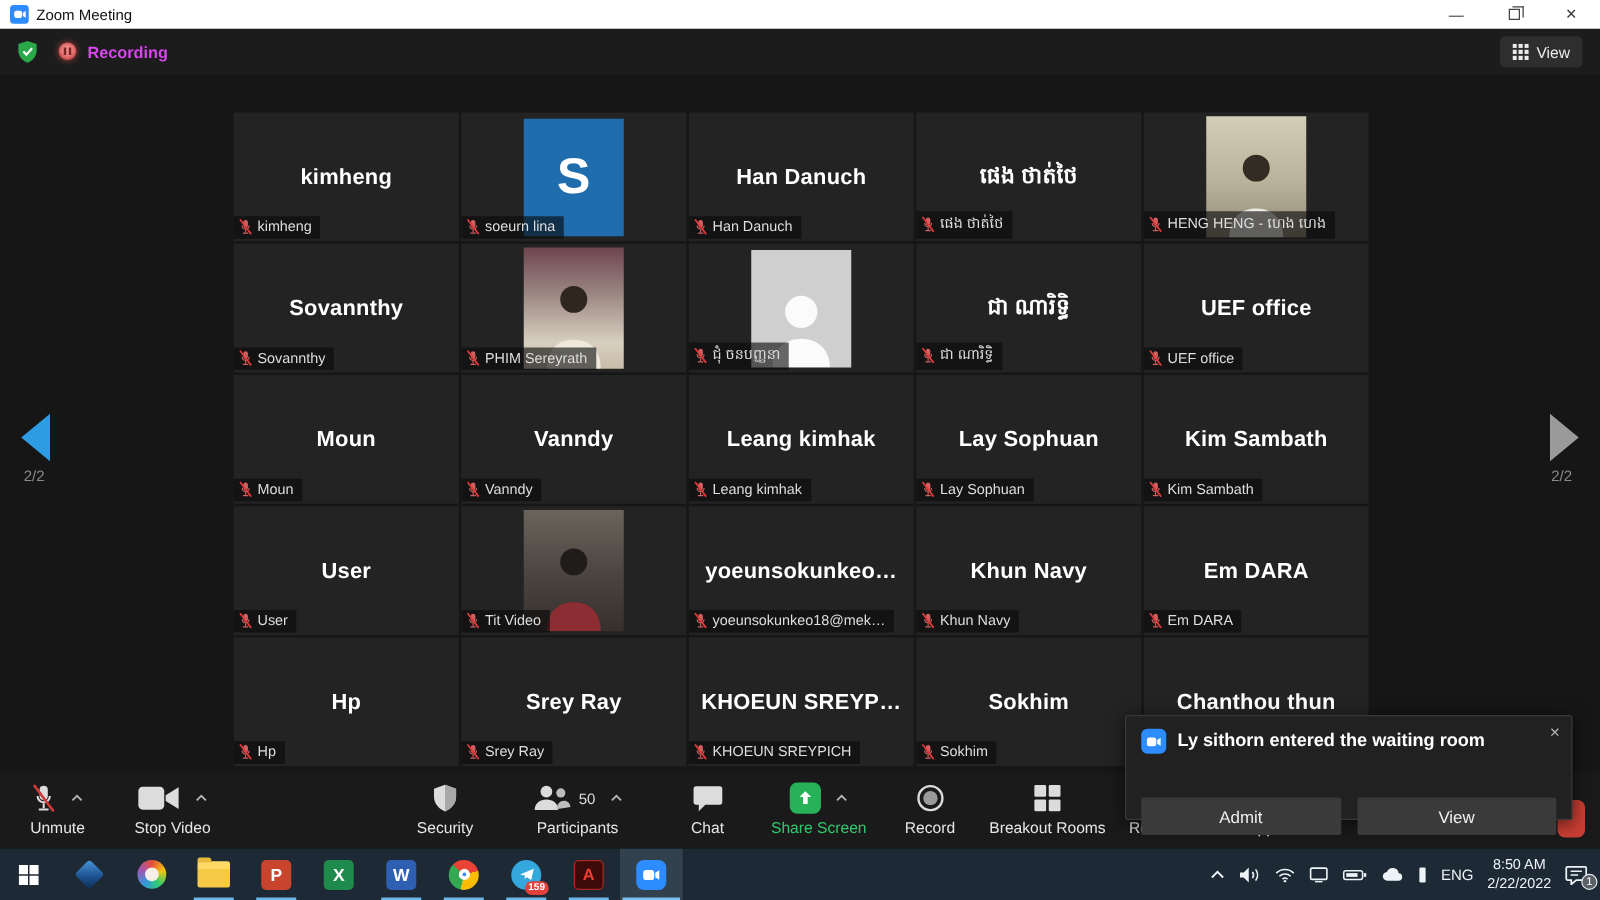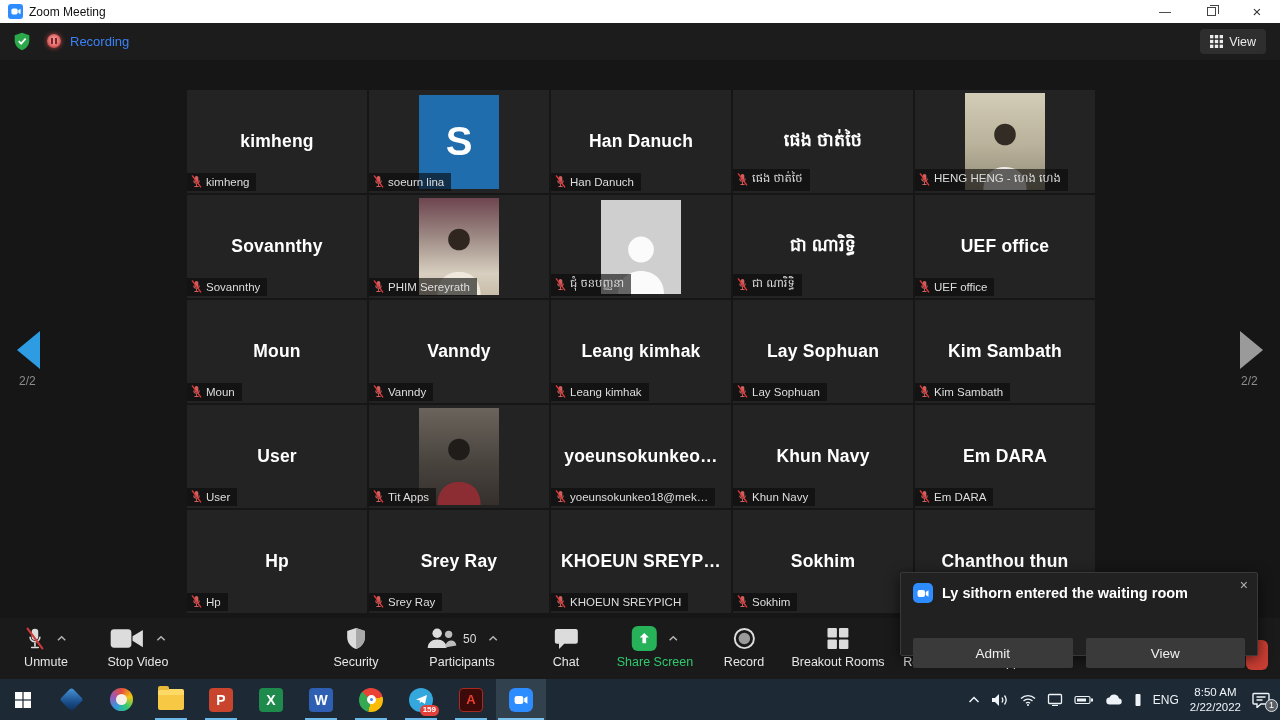--- a/index.html
+++ b/index.html
@@ -21,21 +21,21 @@
     border:1px solid #444; border-bottom:none; border-left:none; }
 
   
   .mheader{ position:absolute; top:23px; left:0; right:0; height:37px; background:#1c1c1c; z-index:35; }
   .shield{ position:absolute; left:13px; top:9px; width:18px; height:19px; }
   .recdot{ position:absolute; left:47px; top:11px; width:14px; height:14px; border-radius:50%;
     background:radial-gradient(circle at 50% 45%, #f08a8a 0 30%, #d05050 70%, #9c3434 100%);
     box-shadow:0 0 5px rgba(224,80,80,.8); }
   .recdot::before{ content:""; position:absolute; left:4px; top:4px; width:2px; height:6px; background:#7a2626; }
   .recdot::after{ content:""; position:absolute; left:8px; top:4px; width:2px; height:6px; background:#7a2626; }
-  .reclabel{ position:absolute; left:70px; top:11px; color:#3b82f6; font-size:13px; }
+  .reclabel{ position:absolute; left:70px; top:11px; color:#d946ef; font-size:13px;font-weight:bold; }
   .viewbtn{ position:absolute; right:14px; top:6px; height:25px; padding:0 10px; background:#2e2e2e;
     border-radius:4px; display:flex; align-items:center; gap:6px; color:#ececec; font-size:12.5px; }
 
   
   .grid{ position:absolute; left:187px; top:90px; display:grid;
     grid-template-columns:repeat(5,180px); grid-auto-rows:103px; gap:2px; z-index:5; }
   .tile{ position:relative; background:#232323; overflow:hidden; }
   .tile-name{ position:absolute; inset:0; display:flex; align-items:center; justify-content:center;
     color:#fff; font-weight:bold; font-size:17.5px; letter-spacing:.2px; white-space:nowrap; padding:0 6px; }
   .tile-media{ position:absolute; inset:0; display:flex; align-items:center; justify-content:center; }
@@ -522,21 +522,21 @@
         <svg viewBox="0 0 24 28">
               <g fill="#cf6060">
                 <rect x="8" y="2" width="8" height="14" rx="4"></rect>
                 <path d="M5 12a7 7 0 0 0 14 0h-2a5 5 0 0 1-10 0z"></path>
                 <rect x="11" y="19" width="2" height="5"></rect>
                 <rect x="7" y="24" width="10" height="2" rx="1"></rect>
               </g>
               <line x1="3" y1="2" x2="21" y2="26" stroke="#e03a3a" stroke-width="3" stroke-linecap="round"></line>
             </svg>
       </span>
-      <span class="lbl-text">Tit Apps</span>
+      <span class="lbl-text">Tit Video</span>
     </div>
   </div>
 
   <div class="tile">
     <div class="tile-name">yoeunsokunkeo…</div>
 
     <div class="tile-label">
       <span class="mic">
         <svg viewBox="0 0 24 28">
               <g fill="#cf6060">

